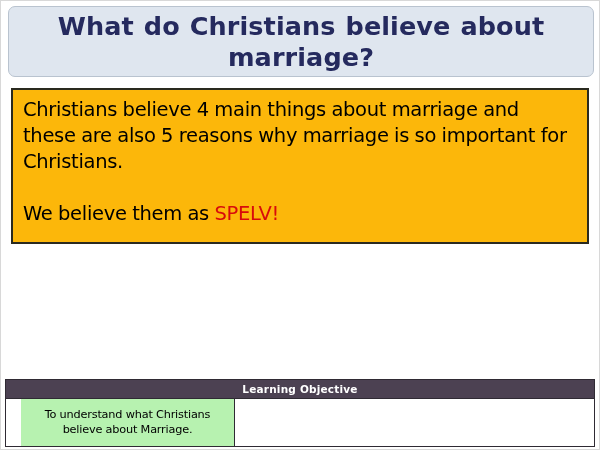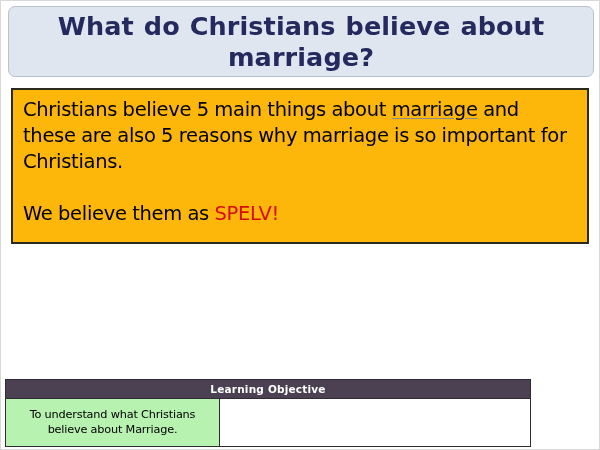--- a/index.html
+++ b/index.html
@@ -64,21 +64,20 @@
   }
   .body-para {
     color: #000000;
     font-family: "DejaVu Sans", sans-serif;
     font-size: 19.5px;
     line-height: 1.33;
     letter-spacing: -0.3px;
     word-spacing: -0.4px;
   }
   .underlined {
-    text-decoration: underline;
     text-decoration-color: #8d8d8d;
     text-underline-offset: 2px;
     margin-top: 10px;
   }
   .spacer-line {
     height: 26px;
   }
   .spelv {
     color: #d80b0b;
     font-weight: normal;
@@ -92,21 +91,21 @@
     width: 590px;
     height: 133px;
     background: #ffffff;
   }
 
   
   #lo-table {
     position: absolute;
     left: 4px;
     top: 378px;
-    width: 526px;
+    width: 590px;
     height: 68px;
     box-sizing: border-box;
     border: 1px solid #2f2a33;
     display: flex;
     flex-direction: column;
   }
   #lo-header {
     height: 19px;
     background: #4c4152;
     border-bottom: 1px solid #2f2a33;
@@ -141,37 +140,38 @@
   }
   #lo-cell-0 {
     width: 158px;
     background: #f7f7a8;
     border-right: 1px solid #2f2a33;
   }
   #lo-cell-1 {
     width: 214px;
     background: #b7f2b0;
     border-right: 1px solid #2f2a33;
+    margin-left: 15px;
   }
   #lo-cell-2 {
     flex: 1;
     background: #b9b9f4;
   }
 </style>
 </head>
 <body>
 
 <div id="slide">
 
   <div id="title-box">
     <div id="title-text">What do Christians believe about marriage?</div>
   </div>
 
   <div id="body-box">
-    <div class="body-para"><span>Christians believe 5 main things about </span><span class="underlined">marriage</span><span> and these are also 5 reasons why marriage is so important for Christians.</span></div>
+    <div class="body-para"><span>Christians believe 4 main things about </span><span class="underlined">marriage</span><span> and these are also 5 reasons why marriage is so important for Christians.</span></div>
     <div class="spacer-line"></div>
     <div class="body-para"><span>We believe them as </span><span class="spelv">SPELV!</span></div>
   </div>
 
   <div id="white-gap"></div>
 
   <div id="lo-table">
     <div id="lo-header">
       <span id="lo-header-text">Learning Objective</span>
     </div>

